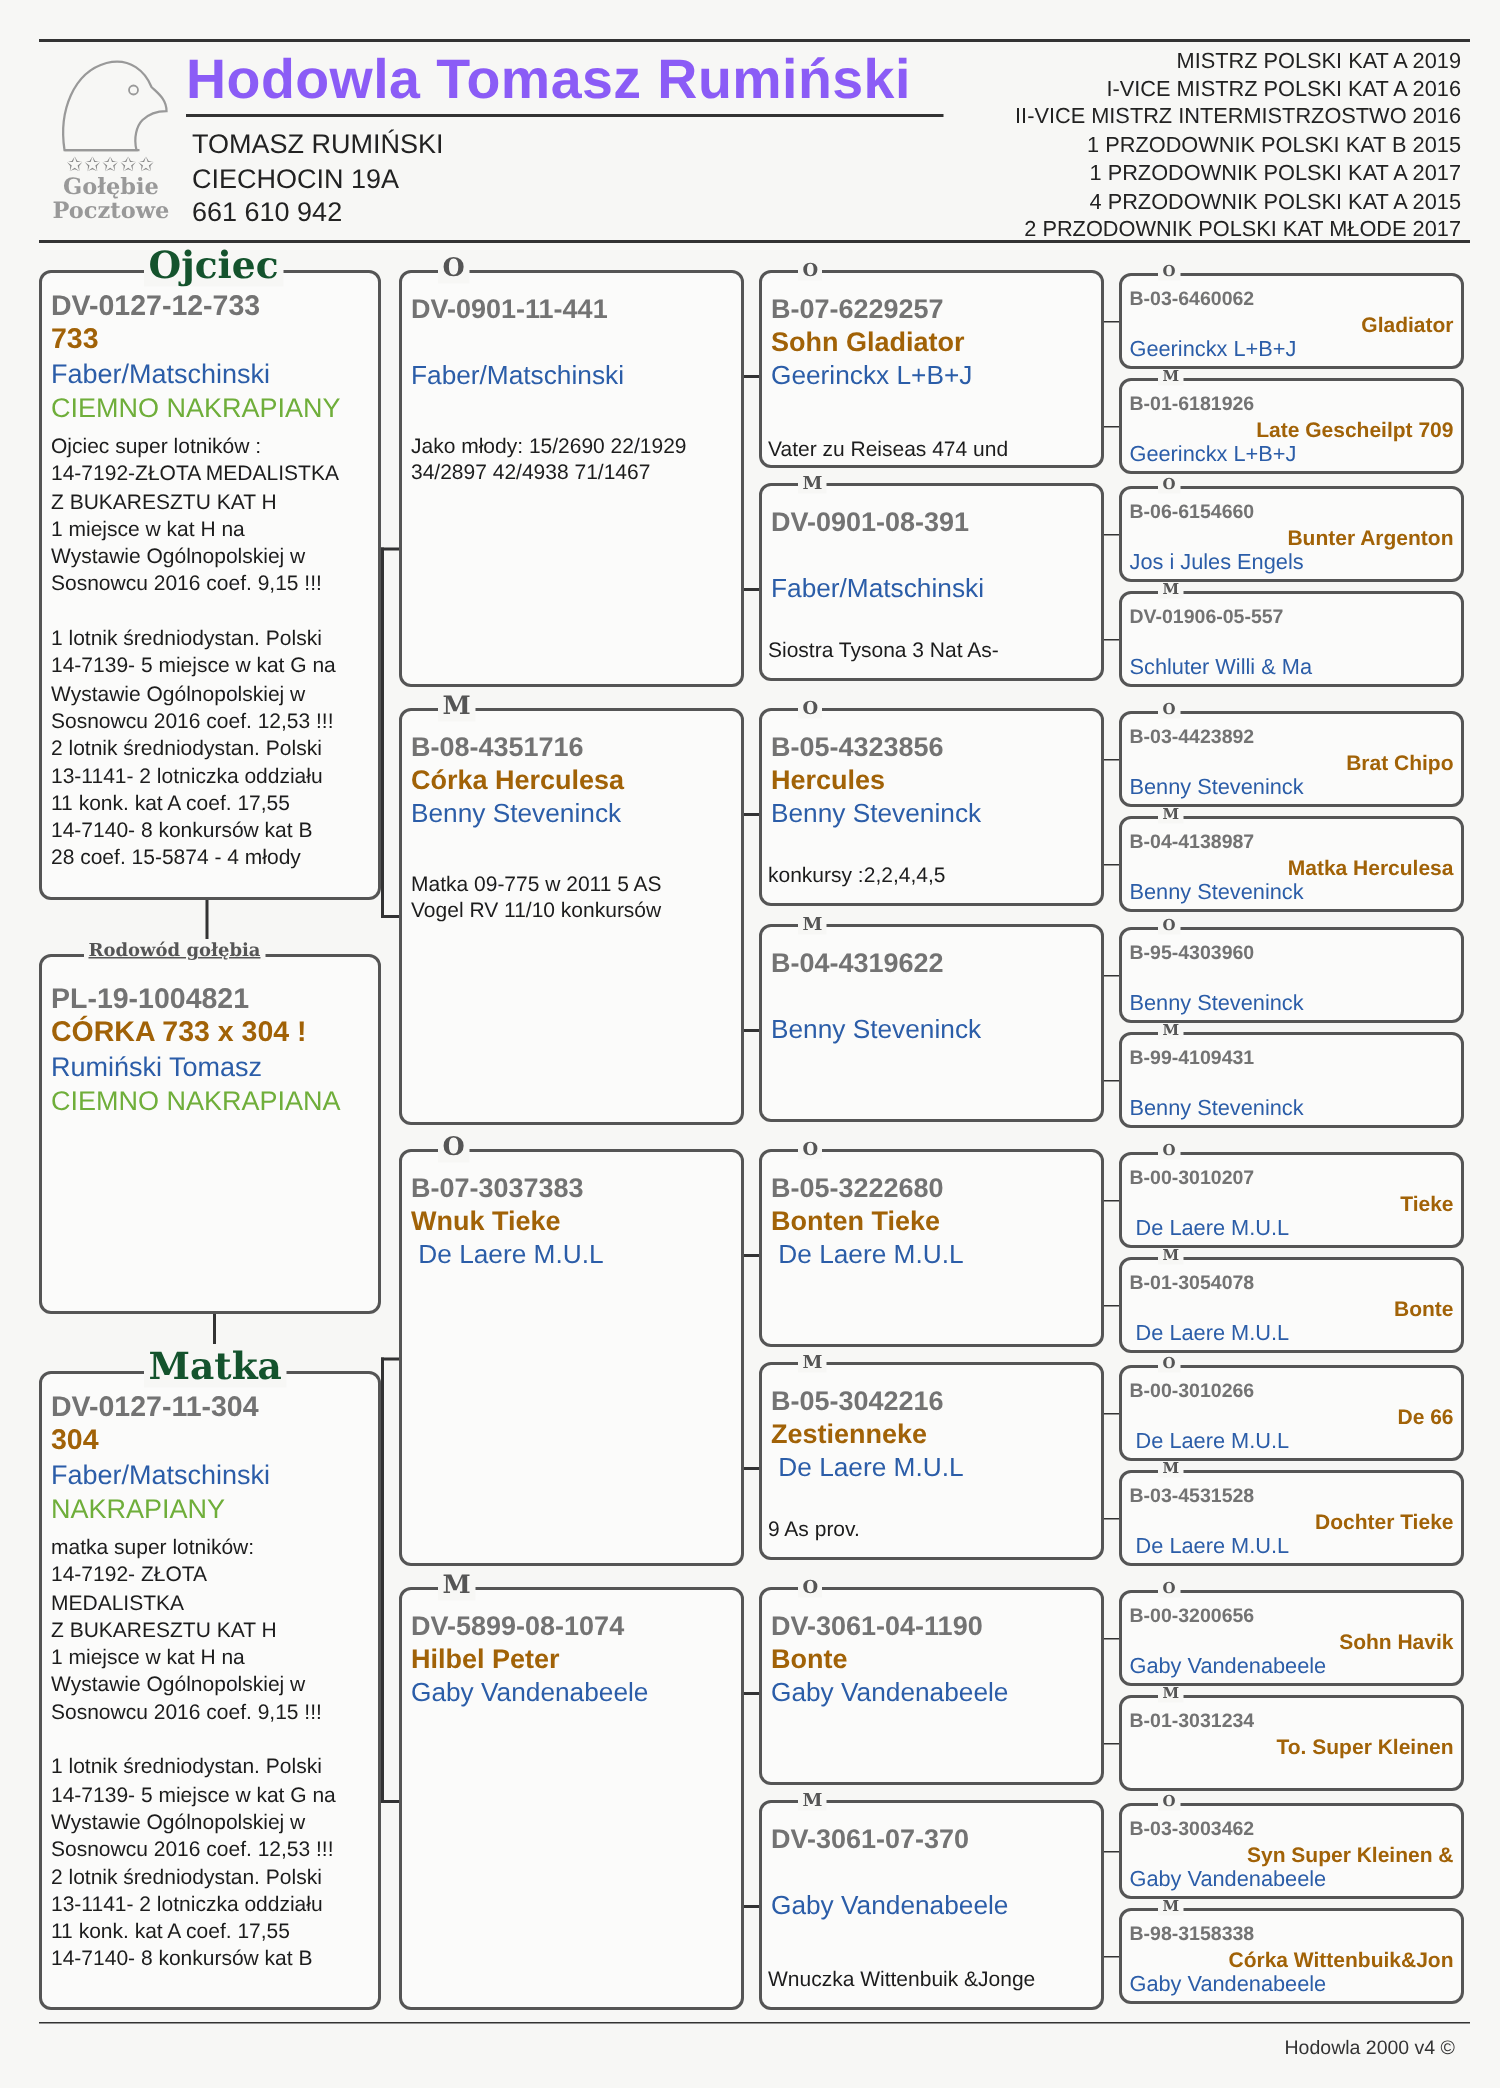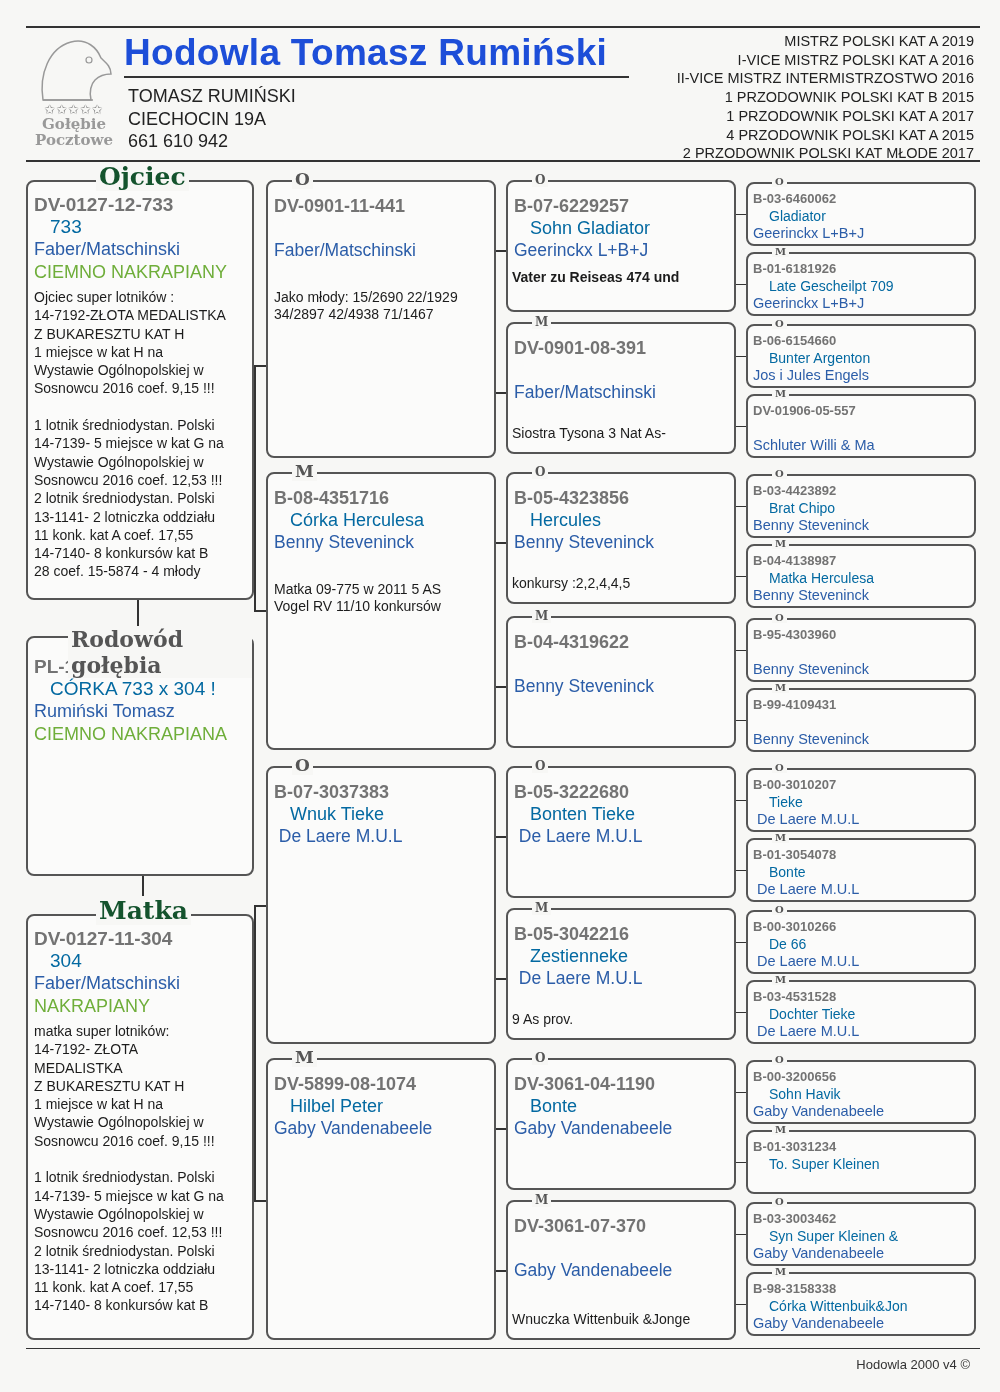--- a/index.html
+++ b/index.html
@@ -7,36 +7,36 @@
   body { position: relative; font-family: "Liberation Sans", sans-serif; color: #1c1c1c; }
 
   .hline { position: absolute; height: 2px; background: #333; }
   .vline { position: absolute; width: 2px; background: #333; }
 
   
   .logo { position: absolute; left: 28px; top: 34px; width: 92px; height: 118px; text-align: center; }
   .logo svg { display: block; margin: 0 auto; }
   .logo .stars { font-size: 13px; color: #888; letter-spacing: 1px; line-height: 12px; }
   .logo .lt { font-family: "DejaVu Serif", serif; font-size: 15px; font-weight: bold; color: #999; line-height: 16px; }
-  .title { position: absolute; left: 124px; top: 32px; font-size: 37px; font-weight: bold; color: #1d4ed8; letter-spacing: 0.3px; }
+  .title { position: absolute; left: 124px; top: 32px; font-size: 37px; font-weight: bold; color: #8b5cf6; letter-spacing: 0.3px; }
   .title-underline { position: absolute; left: 124px; top: 76px; width: 505px; height: 2px; background: #333; }
   .addr { position: absolute; left: 128px; font-size: 18px; color: #222; }
   .achievements { position: absolute; right: 26px; top: 32px; text-align: right; font-size: 14.5px; line-height: 18.7px; color: #222; }
 
   
   .box { position: absolute; border: 2px solid #555; border-radius: 8px; background: #fbfbfa; padding: 0 6px; overflow: visible; }
   .box .tag { position: absolute; top: -11px; left: 28px; background: #f7f7f5; padding: 0 3px; font-family: "DejaVu Serif", serif; font-weight: bold; color: #555; }
   .tag.big { font-size: 25px; top: -20px; left: 68px; color: #14532d; }
   .tag.mid { font-size: 15px; top: -12px; left: 28px; }
   .tag.med { font-size: 17px; top: -13px; left: 24px; }
   .tag.sm { font-size: 12px; top: -9px; left: 24px; }
   .tag.xs { font-size: 10px; top: -8px; left: 24px; }
 
   .ring { font-weight: bold; color: #737373; }
-  .nm { font-weight: normal; color: #0369a1; margin-left: 16px; }
+  .nm { font-weight: bold; color: #a16207; }
   .own { color: #2b5da8; }
   .col { color: #6fae3a; }
   .note { color: #1c1c1c; }
 
   .c1 .ring { font-size: 19px; display: block; margin-top: 12px; }
   .c1 .nm { font-size: 19px; display: block; line-height: 22px; }
   .c1 .own, .c1 .col { font-size: 18px; display: block; line-height: 23px; }
   .c1 .note { font-size: 14px; line-height: 18.3px; display: block; margin-top: 4px; white-space: pre-line; }
 
   .c2 .ring { font-size: 18px; display: block; margin-top: 14px; }
@@ -44,21 +44,21 @@
   .c2 .own { font-size: 17.5px; display: block; line-height: 22px; }
   .c2 .note { font-size: 14px; line-height: 17px; display: block; white-space: pre-line; }
 
   .c3 .ring { font-size: 18px; display: block; margin-top: 14px; }
   .c3 .nm { font-size: 18px; display: block; line-height: 22px; }
   .c3 .own { font-size: 17.5px; display: block; line-height: 22px; }
   .c3 .note { font-size: 14px; line-height: 17px; display: block; }
 
   .c4 { padding: 0 5px; }
   .c4 .ring { font-size: 13px; display: block; margin-top: 5px; line-height: 19px; }
-  .c4 .nm { font-size: 14px; display: block; line-height: 16px; }
+  .c4 .nm { font-size: 14px; display: block; line-height: 16px; text-align: right; }
   .c4 .own { font-size: 14.5px; display: block; line-height: 18px; }
 
   .footer { position: absolute; right: 30px; top: 1357px; font-size: 13px; color: #333; }
 </style>
 </head>
 <body>
 
 <div class="hline" style="left:26px; top:26px; width:954px;"></div>
 <div class="hline" style="left:26px; top:160px; width:954px;"></div>
 <div class="hline" style="left:26px; top:1348px; width:954px; height:1px;"></div>
@@ -117,21 +117,21 @@
 Wystawie Ogólnopolskiej w
 Sosnowcu 2016 coef. 12,53 !!!
 2 lotnik średniodystan. Polski
 13-1141- 2 lotniczka oddziału
 11 konk. kat A coef. 17,55
 14-7140- 8 konkursów kat B
 28 coef. 15-5874 - 4 młody</span>
 </div>
 
 <div class="box c1" style="left:26px; top:636px; width:228px; height:240px;">
-  <span class="tag mid" style="font-size:22px; top:-12px; left:40px;">Rodowód gołębia</span>
+  <span class="tag mid" style="font-size:12px; top:-12px; left:28px;text-decoration:underline;">Rodowód gołębia</span>
   <span class="ring" style="margin-top:18px;">PL-19-1004821</span>
   <span class="nm">CÓRKA 733 x 304 !</span>
   <span class="own">Rumiński Tomasz</span>
   <span class="col">CIEMNO NAKRAPIANA</span>
 </div>
 
 <div class="box c1" style="left:26px; top:914px; width:228px; height:426px;">
   <span class="tag big">Matka</span>
   <span class="ring">DV-0127-11-304</span>
   <span class="nm">304</span>
@@ -183,21 +183,21 @@
   <span class="nm">Hilbel Peter</span>
   <span class="own">Gaby Vandenabeele</span>
 </div>
 
 <div id="gg-col">
     <div class="box c3" style="left: 506px; top: 180px; width: 230px; height: 132px;">
       <span class="tag sm">O</span>
       <span class="ring">B-07-6229257</span>
       <span class="nm" style="min-height:22px;">Sohn Gladiator</span>
       <span class="own" style="white-space:pre;">Geerinckx L+B+J</span>
-      <span class="note" style="position:absolute; left:4px; bottom:24px;font-weight:bold;">Vater zu Reiseas 474 und</span>
+      <span class="note" style="position:absolute; left:4px; bottom:2px;">Vater zu Reiseas 474 und</span>
     </div>
     <div class="hline" style="left: 496px; top: 250px; width: 10px;"></div>
     <div class="box c3" style="left: 506px; top: 322px; width: 230px; height: 132px;">
       <span class="tag sm">M</span>
       <span class="ring">DV-0901-08-391</span>
       <span class="nm" style="min-height:22px;"></span>
       <span class="own" style="white-space:pre;">Faber/Matschinski</span>
       <span class="note" style="position:absolute; left:4px; bottom:10px;">Siostra Tysona 3 Nat As-</span>
     </div>
     <div class="hline" style="left: 496px; top: 392px; width: 10px;"></div>

